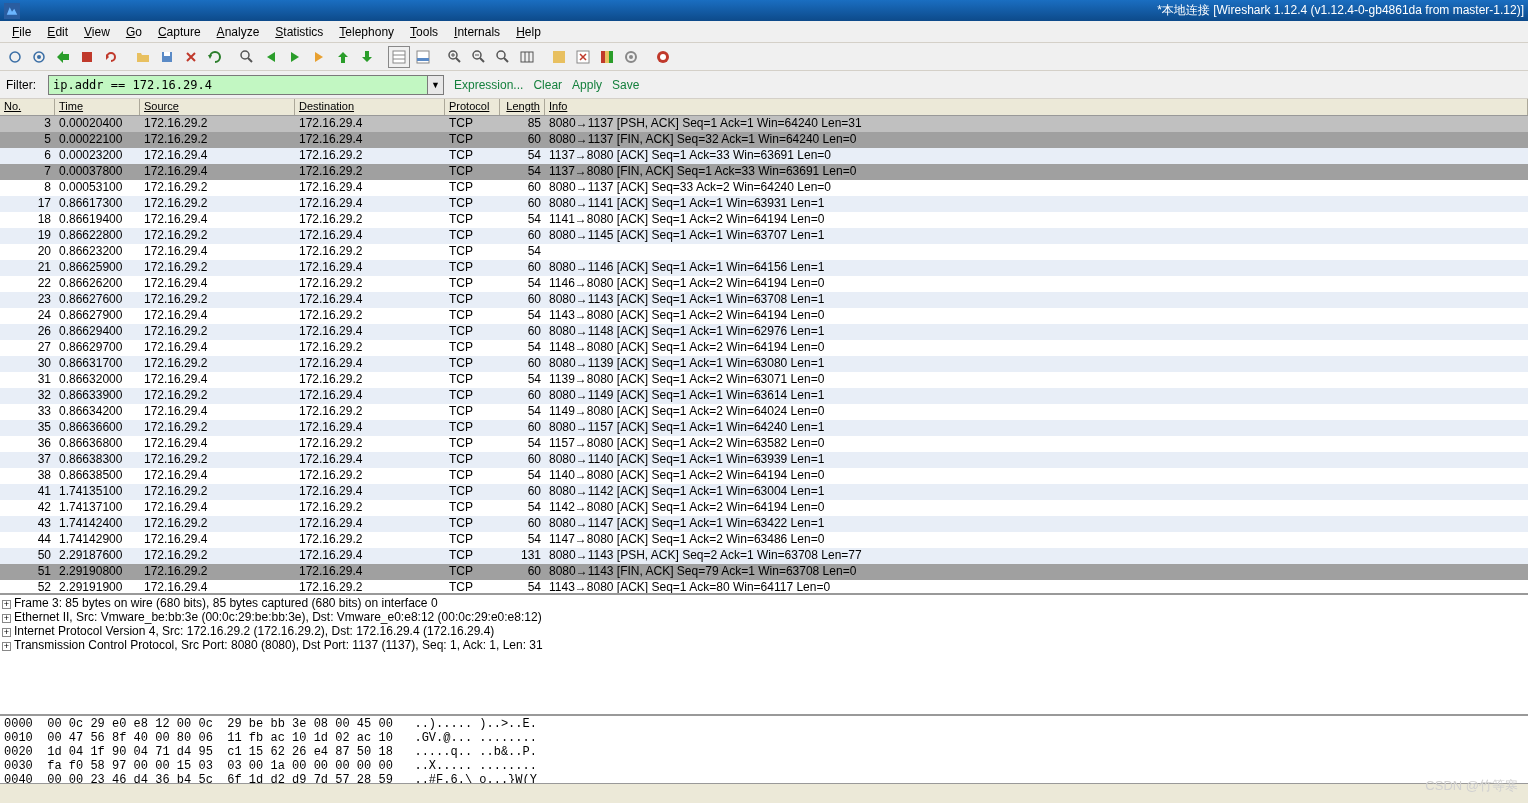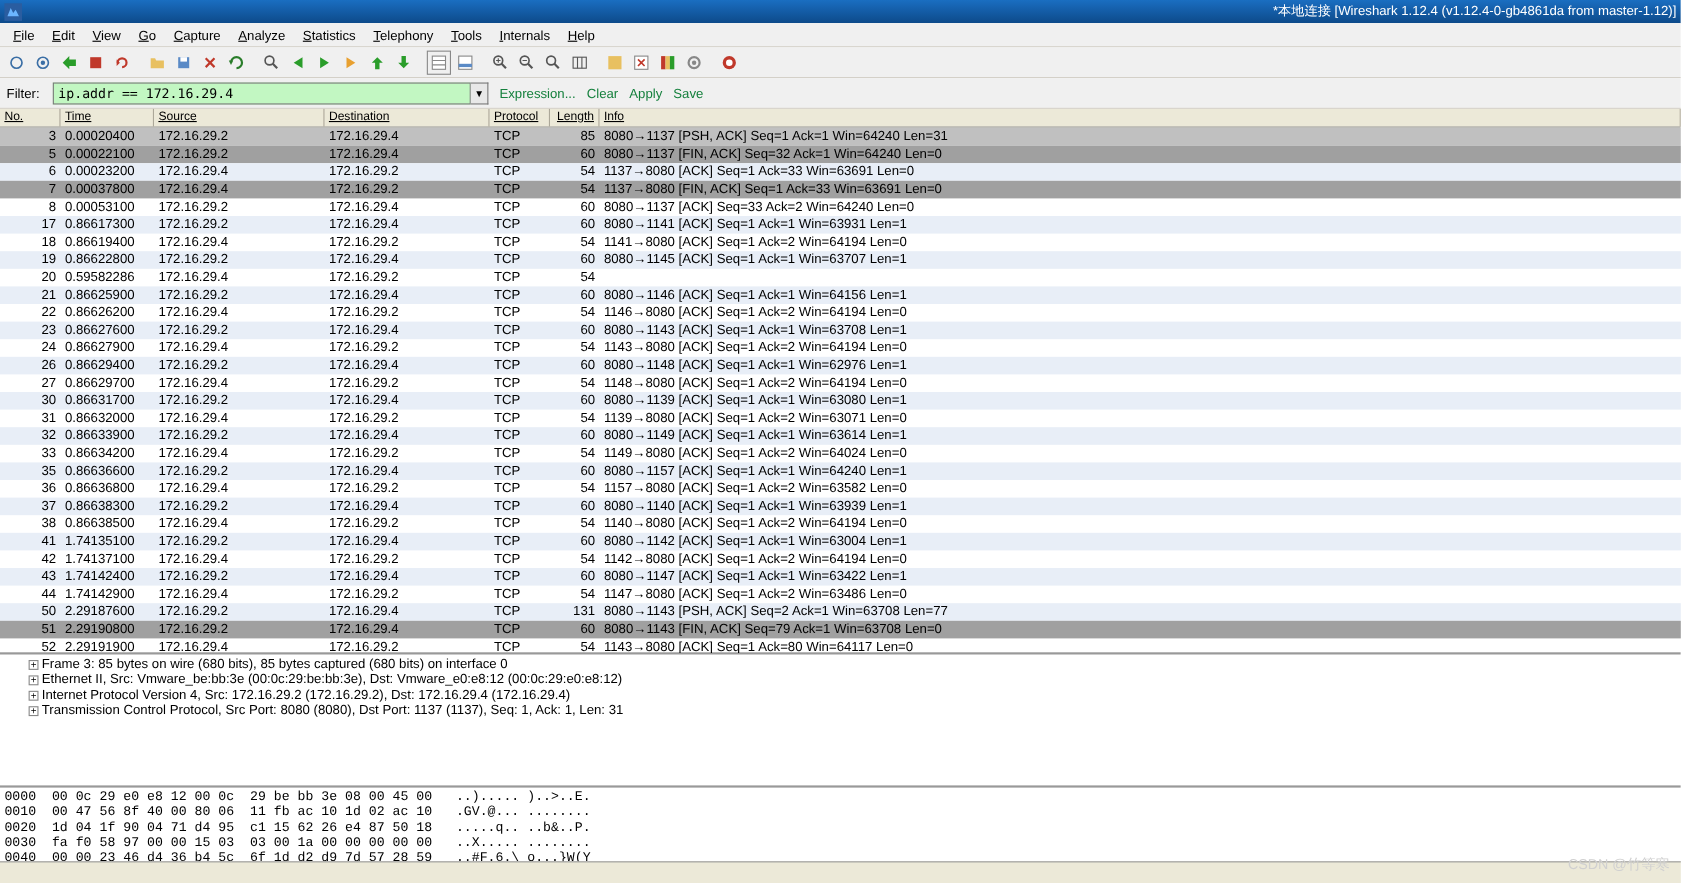--- a/index.html
+++ b/index.html
@@ -21,21 +21,21 @@
 .headers { background: #ece9d8; height: 17px; display: flex; border-bottom: 1px solid #999; font-size: 11px; text-decoration: underline; }
 .headers .col { border-right: 1px solid #aca899; padding: 1px 4px; overflow: hidden; white-space: nowrap; }
 .packet-list { height: 477px; overflow-y: auto; font-family: Consolas, "Courier New", monospace; font-size: 12px; }
 .row { display: flex; height: 16px; white-space: nowrap; }
 .row.sel { background: #c0c0c0; }
 .row.light { background: #e8eef7; }
 .row.dark { background: #a0a0a0; color: #000; }
 .row .c { padding: 0 4px; overflow: hidden; text-overflow: clip; }
 .row .c.no { text-align: right; }
 .detail-pane { border-top: 2px solid #999; height: 95px; overflow-y: auto; font-family: Consolas, "Courier New", monospace; font-size: 12px; padding: 1px 2px; }
-.detail-pane .dline { white-space: nowrap; margin-left: 24px; }
+.detail-pane .dline { white-space: nowrap; }
 .detail-pane .exp { display: inline-block; width: 9px; height: 9px; border: 1px solid #888; text-align: center; line-height: 7px; font-size: 9px; margin-right: 3px; }
 .hex-pane { border-top: 2px solid #999; height: 90px; overflow-y: auto; font-family: Consolas, "Courier New", monospace; font-size: 12px; padding: 1px 4px; white-space: pre; margin-top: 26px; }
 .statusbar { position: absolute; bottom: 0; left: 0; right: 0; height: 20px; background: #ece9d8; border-top: 1px solid #999; display: flex; align-items: center; padding: 0 4px; font-size: 11px; }
 .watermark { position: absolute; bottom: 8px; right: 10px; color: #d0d0d0; font-size: 13px; }
 .c-no { width: 55px; } .c-time { width: 85px; } .c-src { width: 155px; } .c-dst { width: 150px; } .c-prot { width: 55px; } .c-len { width: 45px; text-align:right;} .c-info { flex: 1; }
 </style>
 </head>
 <body>
 
 <div class="titlebar">
@@ -311,21 +311,21 @@
       <div class="c c-no no">19</div>
       <div class="c c-time">0.86622800</div>
       <div class="c c-src">172.16.29.2</div>
       <div class="c c-dst">172.16.29.4</div>
       <div class="c c-prot">TCP</div>
       <div class="c c-len">60</div>
       <div class="c c-info">8080→1145 [ACK] Seq=1 Ack=1 Win=63707 Len=1</div>
     </div>
     <div class="row ">
       <div class="c c-no no">20</div>
-      <div class="c c-time">0.59582286</div>
+      <div class="c c-time">0.86623200</div>
       <div class="c c-src">172.16.29.4</div>
       <div class="c c-dst">172.16.29.2</div>
       <div class="c c-prot">TCP</div>
       <div class="c c-len">54</div>
     </div>
     <div class="row light">
       <div class="c c-no no">21</div>
       <div class="c c-time">0.86625900</div>
       <div class="c c-src">172.16.29.2</div>
       <div class="c c-dst">172.16.29.4</div>

